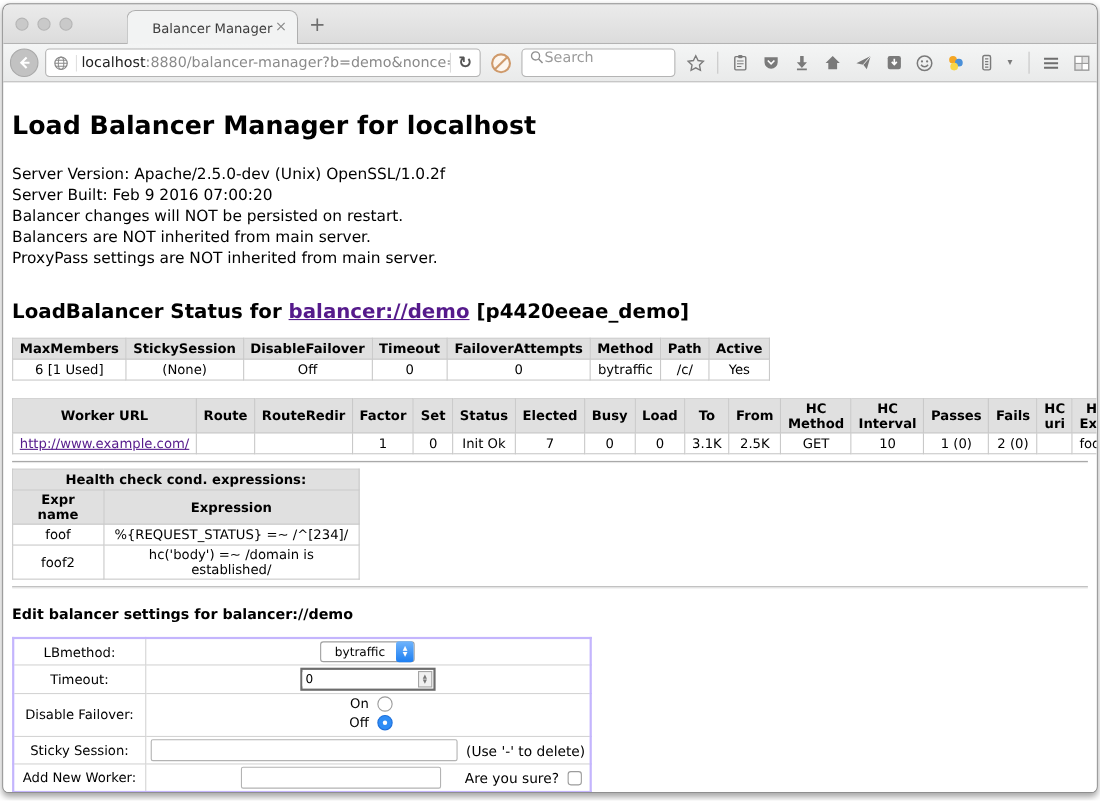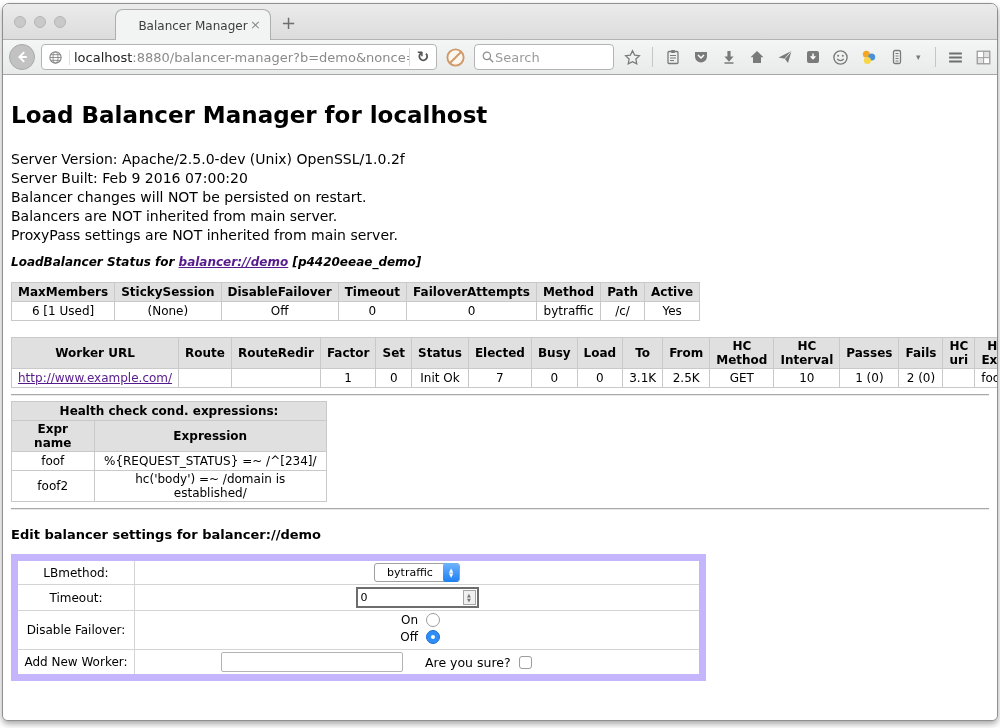--- a/index.html
+++ b/index.html
@@ -34,52 +34,52 @@
   .urlbar { margin-left:6px; width:396px; height:26px; background:#fff; border:1px solid #b4b4b4;
             border-radius:4px; display:flex; align-items:center; overflow:hidden; flex:none; }
   .url-globe { width:28px; display:flex; justify-content:center; border-right:1px solid #e0e0e0; flex:none; }
   .url-text { flex:1; font-size:13px; white-space:nowrap; overflow:hidden; padding:0 4px; }
   .url-domain { color:#222; }
   .url-rest  { color:#8a8a8a; }
   .url-div { width:1px; height:18px; background:#dcdcdc; flex:none; }
   .reload { width:26px; text-align:center; font-size:15px; font-weight:bold; color:#555; flex:none; }
   .blockicon { margin-left:8px; flex:none; display:flex; }
   .searchbar { margin-left:8px; width:140px; height:26px; background:#fff; border:1px solid #b4b4b4;
-               border-radius:4px; display:flex; align-items:center; padding:0 6px; flex:none; }
+               border-radius:4px; display:flex; align-items:flex-start; padding:0 6px; flex:none; }
   .searchbar input { border:none; outline:none; width:100px; font-size:13px; color:#444;
                      font-family:"DejaVu Sans",sans-serif; background:transparent; }
   .searchbar input::placeholder { color:#9b9b9b; }
   .iconrow { display:flex; align-items:center; margin-left:10px; gap:11px; }
   .icon { width:17px; height:17px; display:flex; align-items:center; justify-content:center; flex:none; }
   .vsep { width:1px; height:20px; background:#c6c6c6; flex:none; }
   .caret { font-size:9px; color:#7a7a7a; width:8px; }
 
   
   .content { position:relative; height:645px; background:#fff; padding:0 8px; overflow:hidden;
              font-size:14px; color:#000; }
   h1.pagetitle { font-size:23px; font-weight:bold; padding-top:27px; letter-spacing:0; }
   .info { margin-top:22px; line-height:19px; font-size:14px; }
-  .sechead { margin-top:10px; font-size:12px; font-weight:bold;font-style:italic; }
+  .sechead { margin-top:28px; font-size:18px; font-weight:bold; }
   .sechead2 { margin-top:17px; font-size:13px; font-weight:bold; }
   a.plink { color:#551a8b; text-decoration:underline; }
 
   table.datatable { border-collapse:collapse; font-size:12px; text-align:center;
                     border:1px solid #8a8a8a; }
   table.datatable th, table.datatable td { border:1px solid #c9c9c9; padding:1px 6px; height:19px; }
   table.datatable th { background:#e0e0e0; font-weight:bold; }
   .tbl-balancer { margin-top:13px; width:616px; }
   .tbl-worker   { margin-top:16px; width:963px; }
   .tbl-worker td.urlcell { text-align:left; }
   .tbl-health   { margin-top:5px; width:316px; }
   hr.rule { border:none; border-top:1px solid #a9a9a9; border-bottom:1px solid #e8e8e8;
             margin:6px 0 5px; }
 
   
-  table.formtable { margin-top:12px; border-collapse:collapse; width:695px; font-size:12px;
-                    border:7px solid #c4b5fd; }
+  table.formtable { margin-top:12px; border-collapse:collapse; width:527px; font-size:12px;
+                    border:2px solid #c4b5fd; }
   table.formtable td { border:1px solid #d4d4d4; padding:2px; }
   td.flabel { width:120px; text-align:center; white-space:nowrap; font-size:12px; }
   .fcell { display:flex; align-items:center; justify-content:center; }
   .select { width:86px; height:19px; background:#fff; border:1px solid #9f9f9f; border-radius:3px;
             display:flex; align-items:center; position:relative; }
   .select-text { flex:1; text-align:center; font-size:11px; padding-right:14px; }
   .stepper { position:absolute; right:0; top:-1px; width:16px; height:19px; border-radius:3px;
              background:linear-gradient(#6fb4fc,#1e7ff2); display:flex; flex-direction:column;
              align-items:center; justify-content:center; color:#fff; font-size:5.5px; line-height:5px; }
   .numinput { position:relative; width:123px; height:21px; border:2px solid #6d6d6d; background:#fff;
@@ -384,20 +384,29 @@
             <span class="rlab">On</span>
             <span class="radio"></span>
           </div>
           <div class="radio-line">
             <span class="rlab">Off</span>
             <span class="radio on"></span>
           </div>
         </td>
       </tr>
       <tr>
+        <td class="flabel">Sticky Session:</td>
+        <td>
+                <div class="sticky-row">
+          <input class="txt" type="text" style="">
+          <span class="sticky-hint">(Use '-' to delete)</span>
+        </div>
+              </td>
+      </tr>
+      <tr>
         <td class="flabel">Add New Worker:</td>
         <td>
                 <div class="addw-row">
           <input class="txt" type="text" style="">
           <span class="addw-q">Are you sure?</span>
           <span class="checkbox"></span>
         </div>
               </td>
       </tr>
 

